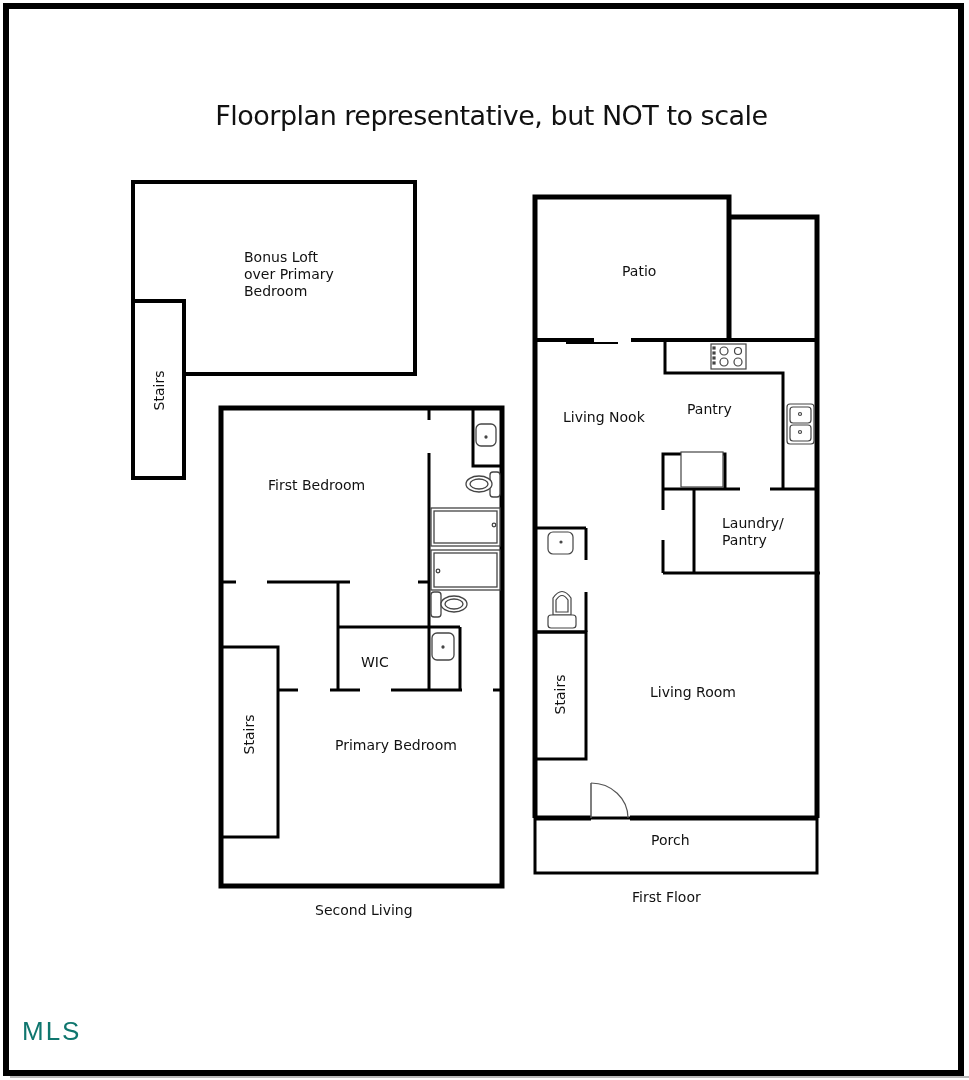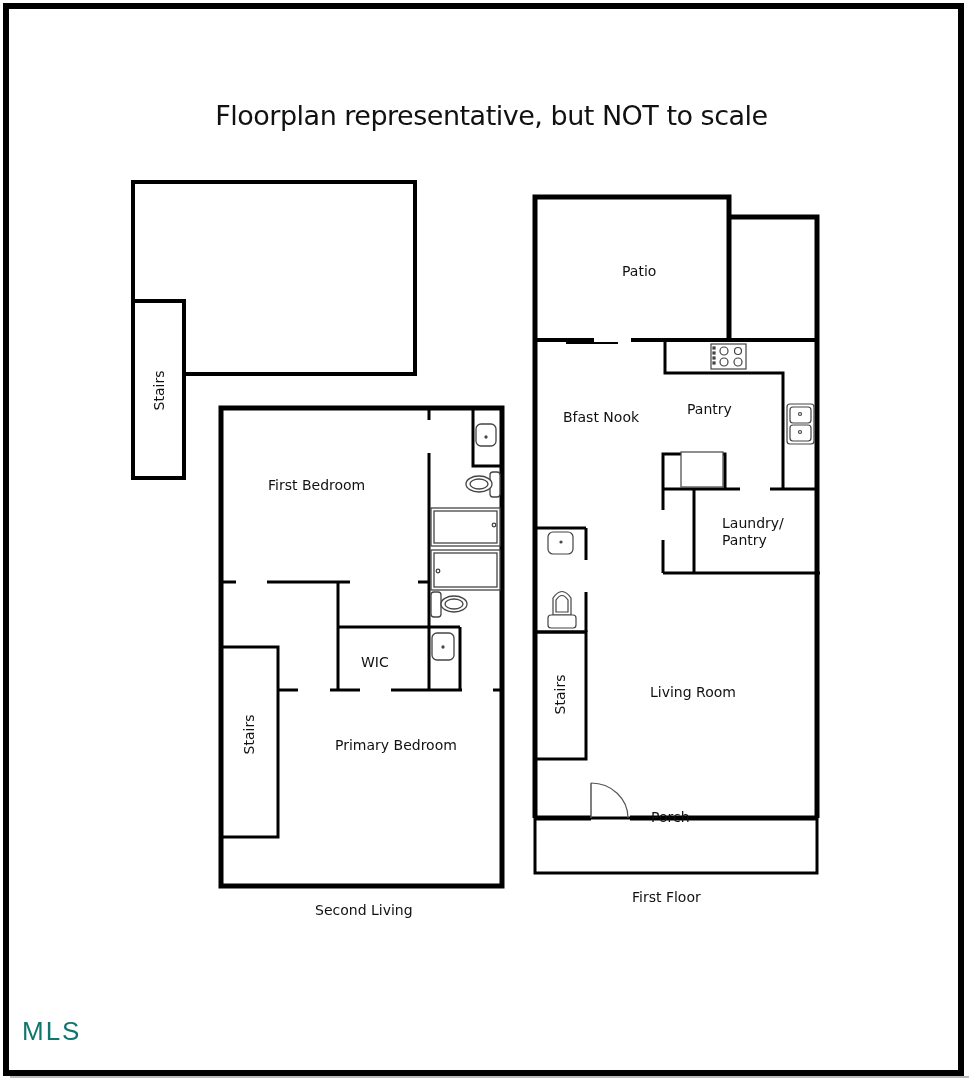--- a/index.html
+++ b/index.html
@@ -156,32 +156,35 @@
 
     <g stroke="#555">
       <line x1="591" y1="818" x2="591" y2="783" stroke-width="1.5"></line>
       <path d="M591,783 A37,35 0 0 1 628,818" fill="none" stroke-width="1.2"></path>
     </g>
   </g>
 </svg>
 
 <div class="title">Floorplan representative, but NOT to scale</div>
 
+<div class="lbl" style="left:244px; top:249px;">Bonus Loft
+over Primary
+Bedroom</div>
 <div class="lbl vert" style="left:136px; top:382px; width:46px; text-align:center;">Stairs</div>
 <div class="lbl" style="left:268px; top:477px;">First Bedroom</div>
 <div class="lbl" style="left:361px; top:654px;text-align:center;">WIC</div>
 <div class="lbl vert" style="left:226px; top:726px; width:46px; text-align:center;">Stairs</div>
 <div class="lbl" style="left:335px; top:737px;">Primary Bedroom</div>
 <div class="lbl" style="left:315px; top:902px;">Second Living</div>
 
 <div class="lbl" style="left:622px; top:263px;">Patio</div>
-<div class="lbl" style="left:563px; top:409px;">Bfast Nook</div>
+<div class="lbl" style="left:563px; top:409px;">Living Nook</div>
 <div class="lbl" style="left:687px; top:401px;">Pantry</div>
 <div class="lbl" style="left:722px; top:515px;">Laundry/
 Pantry</div>
 <div class="lbl vert" style="left:537px; top:686px; width:46px; text-align:center;">Stairs</div>
 <div class="lbl" style="left:650px; top:684px;">Living Room</div>
-<div class="lbl" style="left:651px; top:809px;">Porch</div>
+<div class="lbl" style="left:651px; top:832px;">Porch</div>
 <div class="lbl" style="left:632px; top:889px;">First Floor</div>
 
 <div class="mls">MLS</div>
 
 </div>
 
 </body></html>

